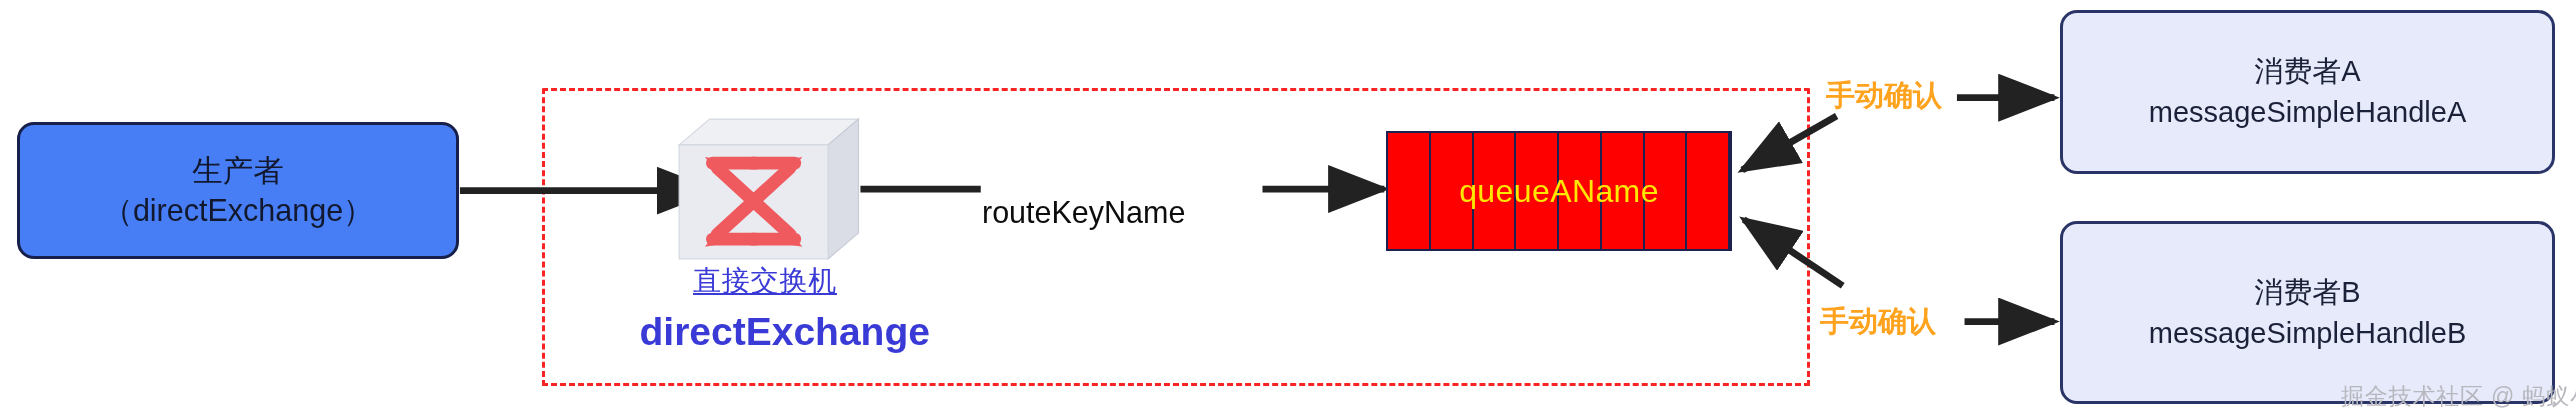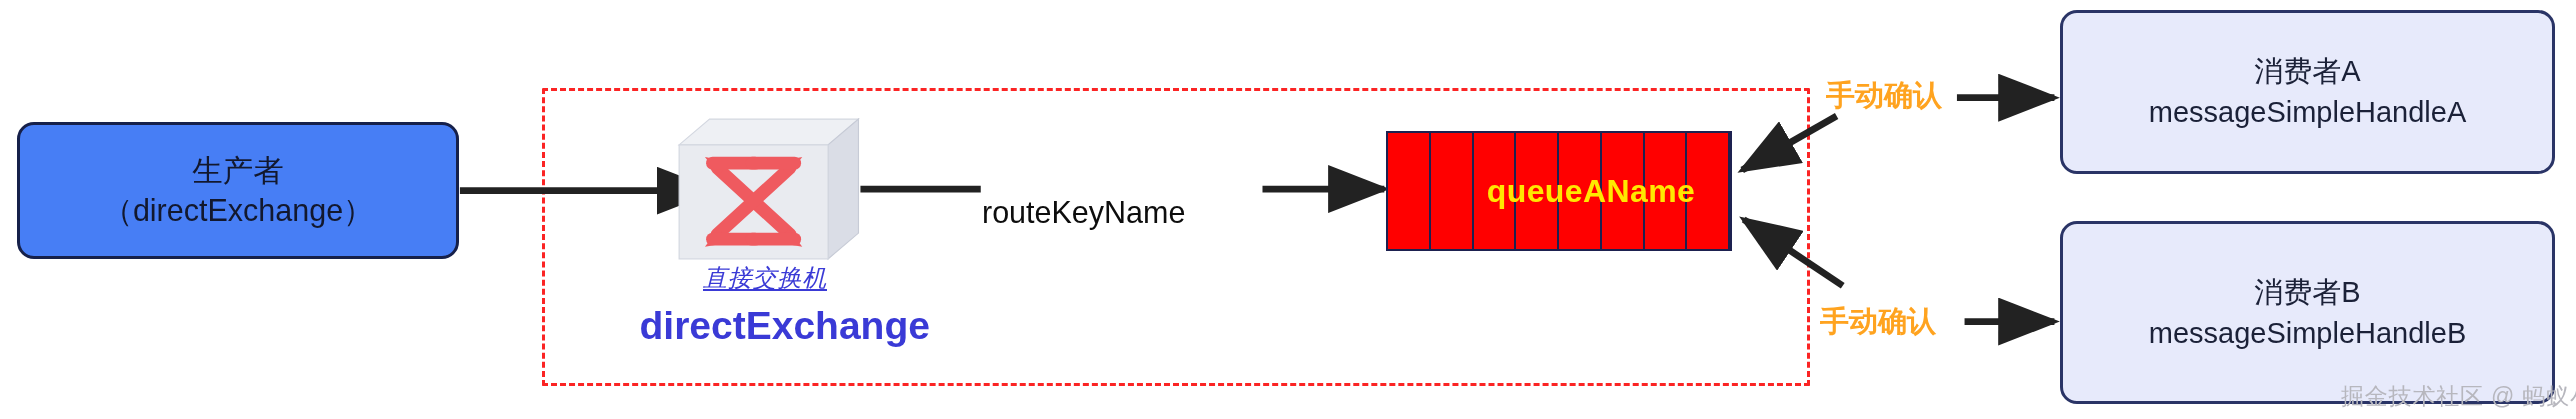--- a/index.html
+++ b/index.html
@@ -65,26 +65,25 @@
   .exchange-cube svg { display: block; }
   .exchange-labels {
     position: absolute;
     left: -30.5px;
     top: 149px;
     width: 251px;
     text-align: center;
     color: #3a3ad6;
   }
   .ex-label-cn {
-    font-size: 24px;
+    font-size: 28px;
     text-decoration: underline;
     text-underline-offset: 3px;
     letter-spacing: 0.8px;
     white-space: nowrap;
-    font-style: italic;
   }
   .ex-label-en {
     font-size: 39px;
     font-weight: bold;
     margin-top: 10px;
     white-space: nowrap;
   }
 
   
   .queue-node {
@@ -108,24 +107,23 @@
     position: absolute;
     left: 0;
     top: 0;
     width: 100%;
     height: 100%;
     display: flex;
     align-items: center;
     justify-content: center;
     color: #ffe800;
     font-size: 32px;
-    font-weight: bold;
+    font-weight: normal;
     letter-spacing: 0.4px;
     pointer-events: none;
-    padding-left: 32px;
   }
 
   
   .consumer-node {
     position: absolute;
     left: 2060px;
     width: 495px;
     background: #e7eafb;
     border: 3px solid #2a3466;
     border-radius: 17px;

